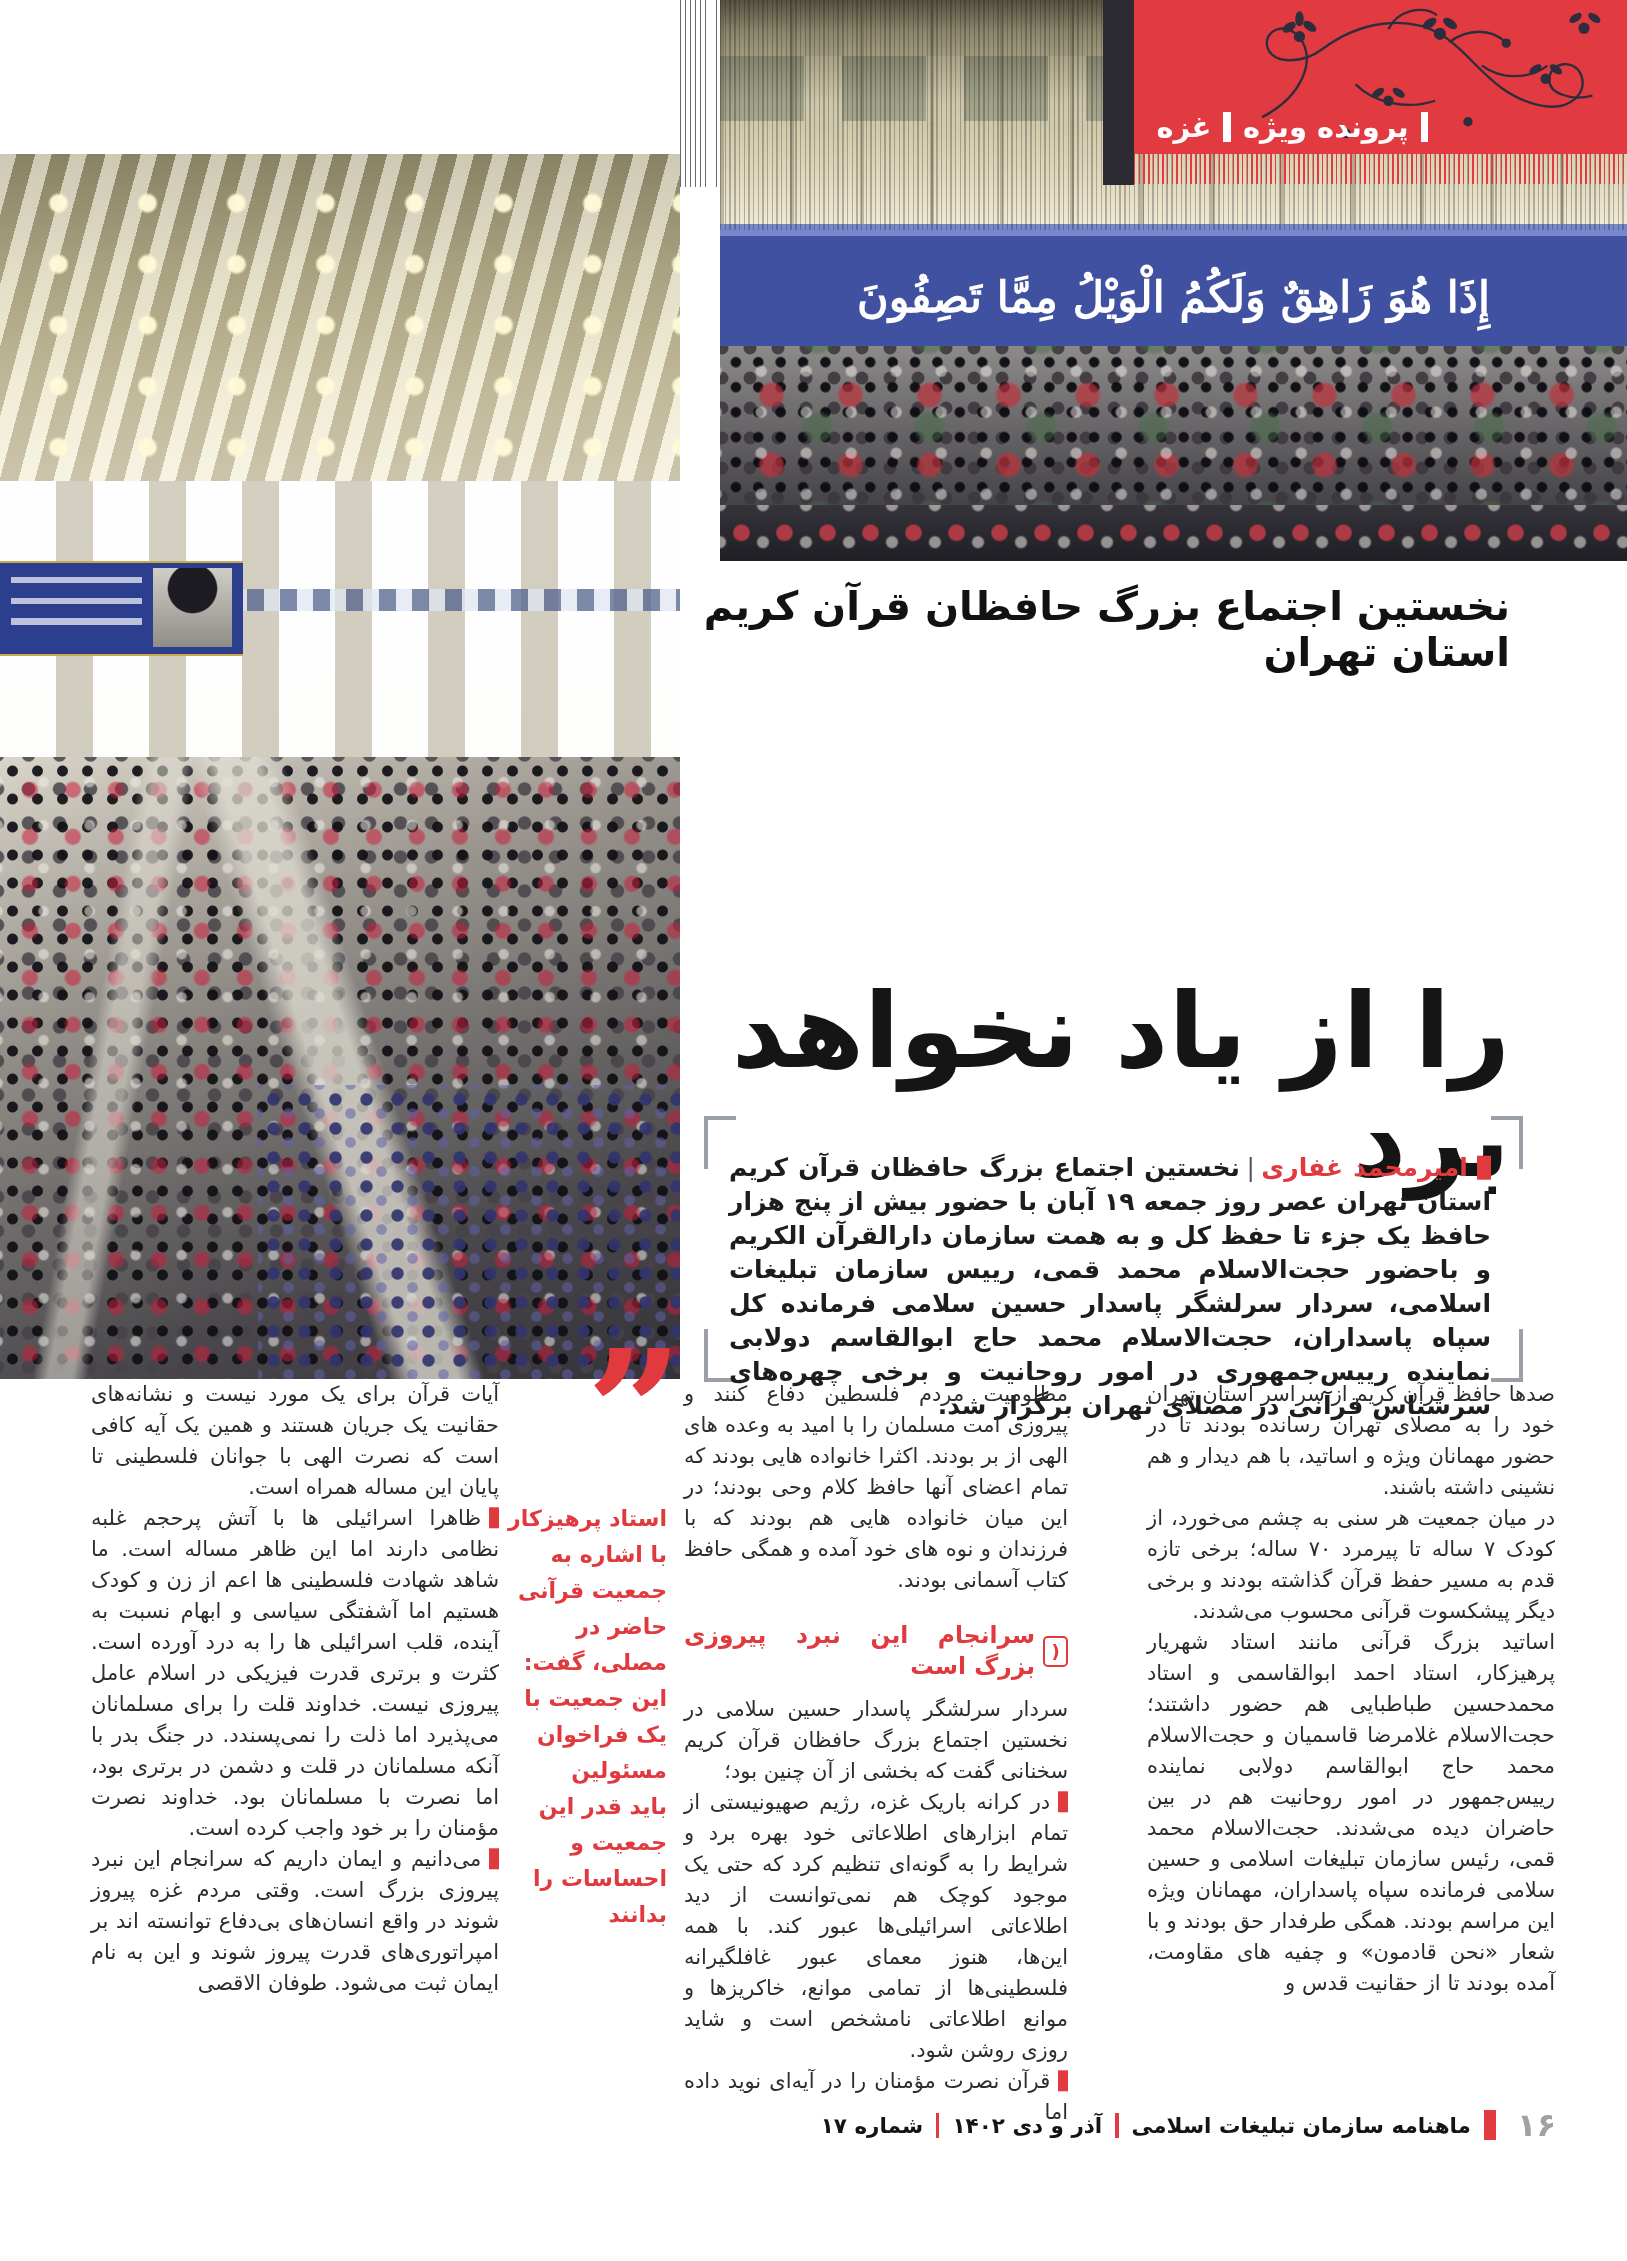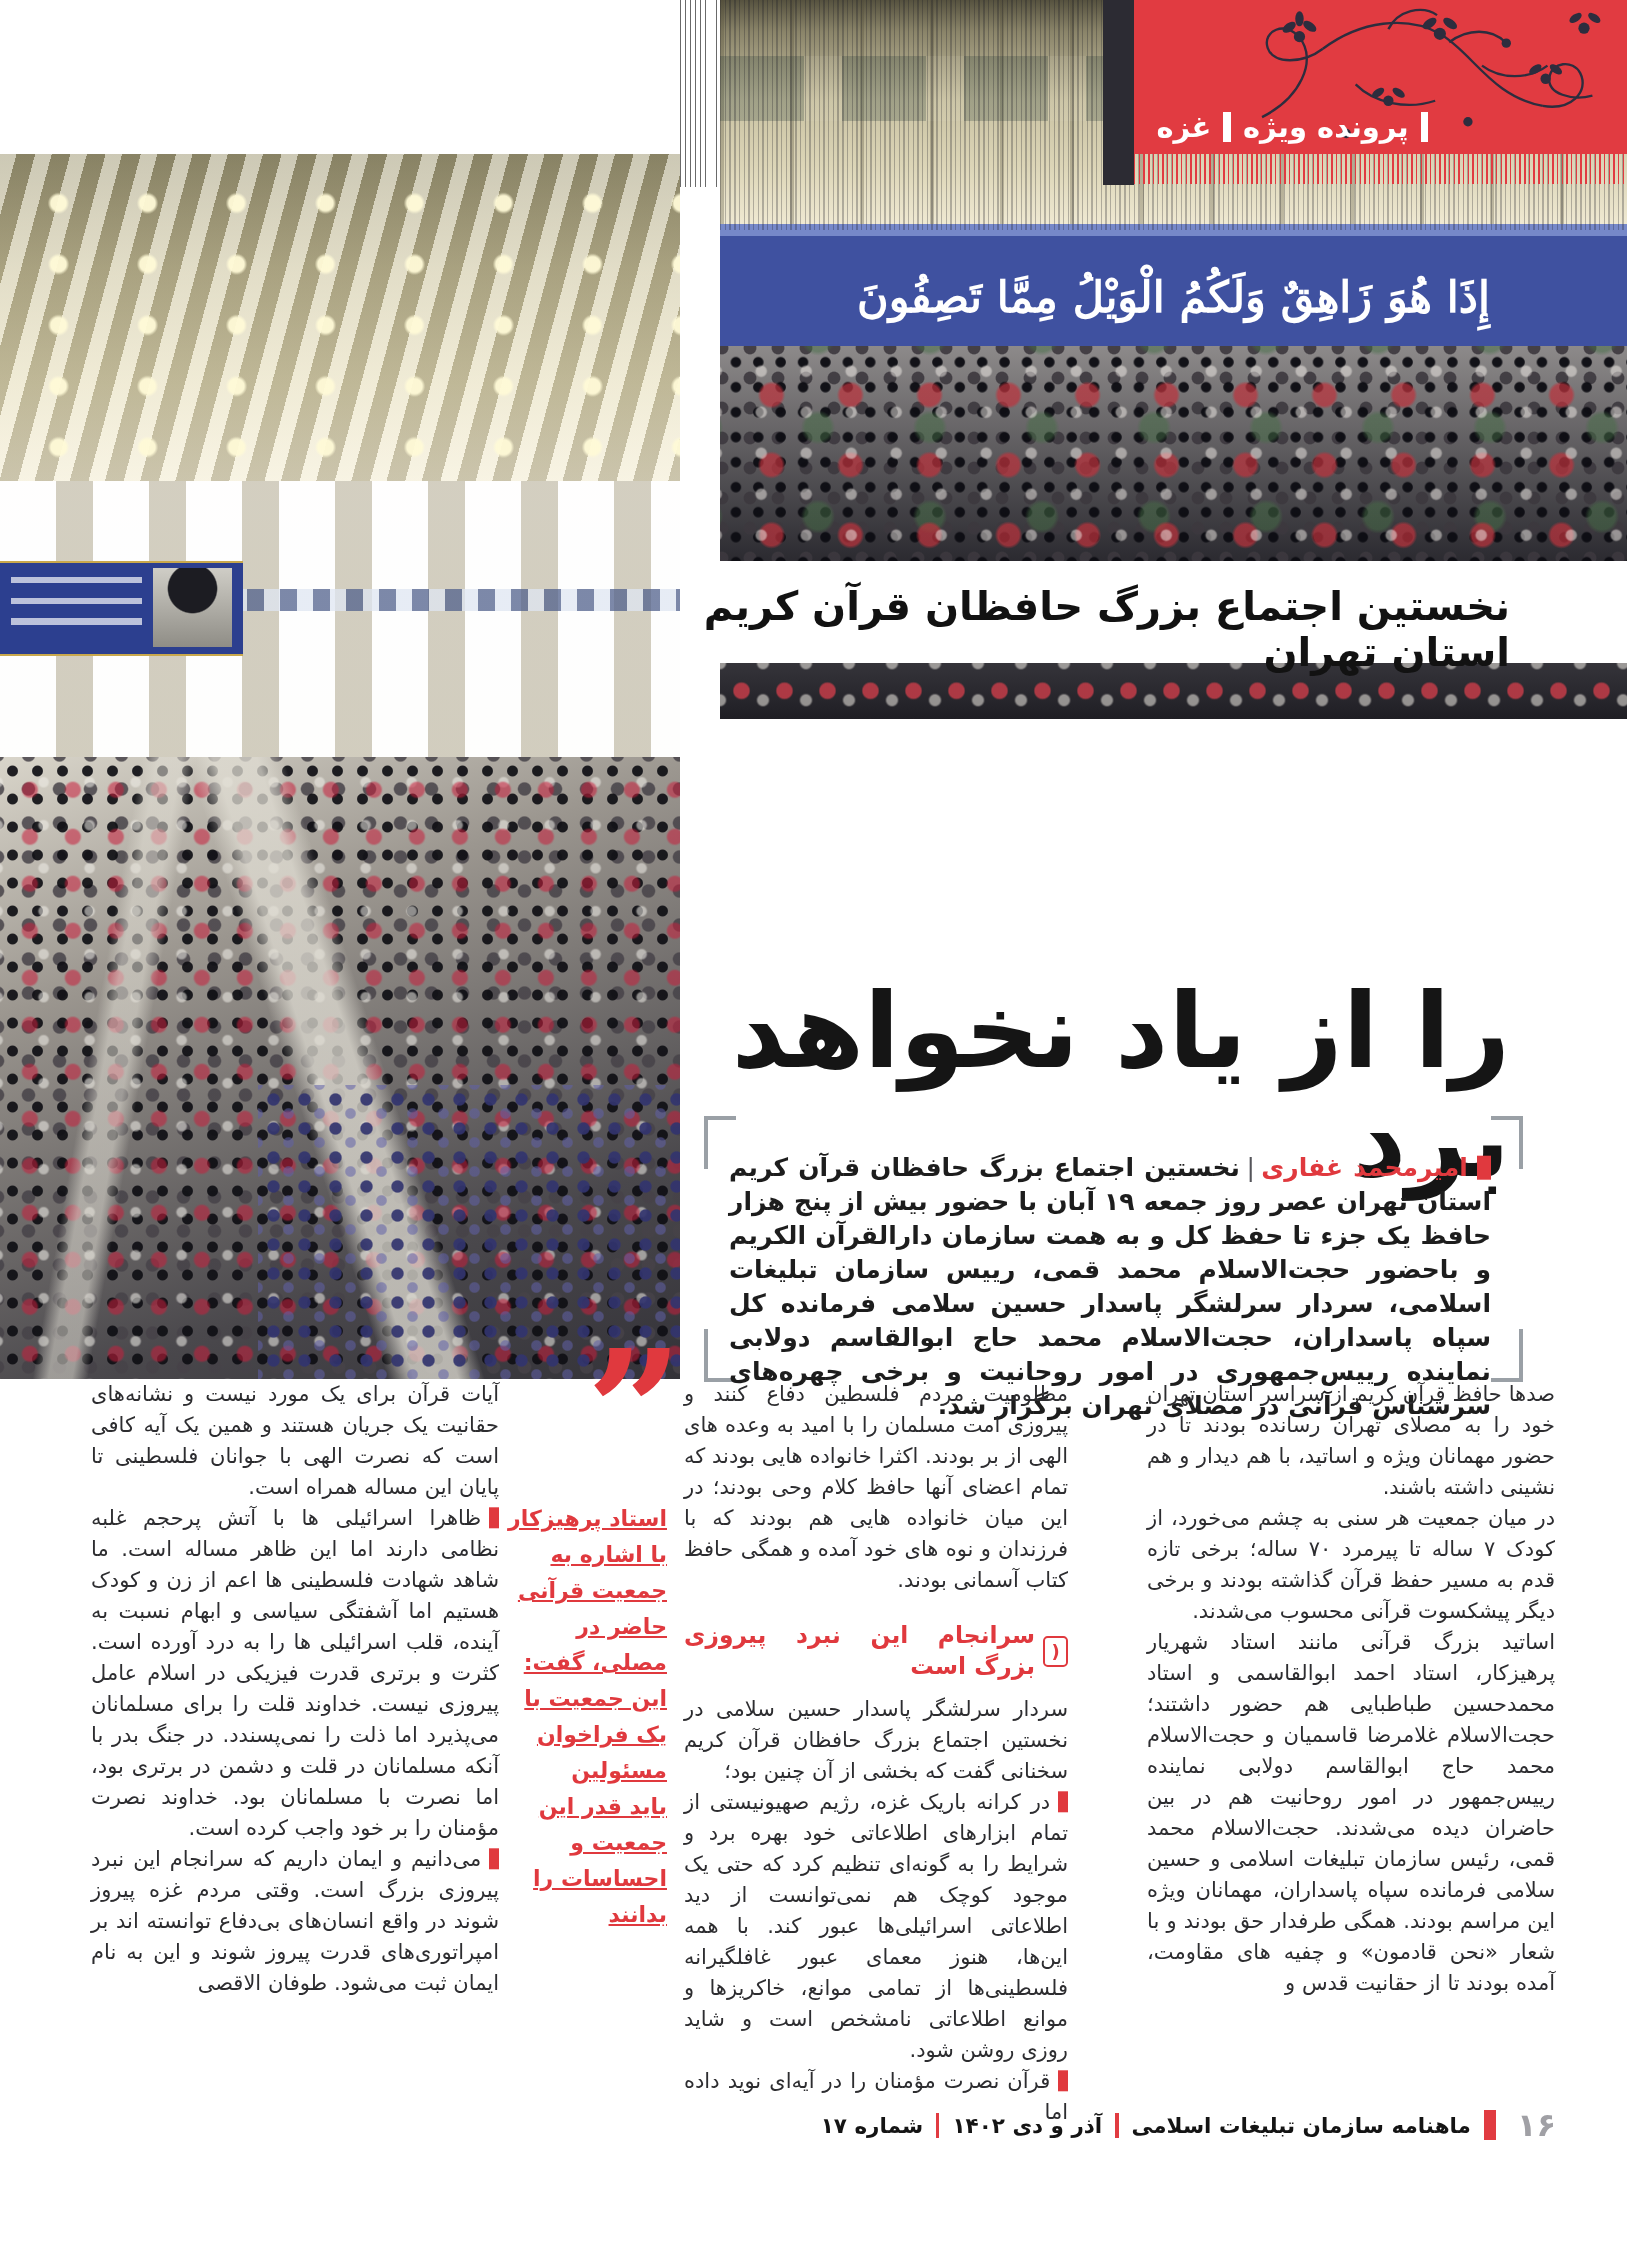--- a/index.html
+++ b/index.html
@@ -1,21 +1,21 @@
 <!DOCTYPE html>
 <html lang="fa" style="font-size:7.5px"><head>
 <meta charset="utf-8">
 <style>
   html,body{margin:0;padding:0;background:#ffffff;}
   .page{
     position:relative;width:1627px;height:2261px;overflow:hidden;background:#fff;
     font-family:"DejaVu Sans","Liberation Sans",sans-serif;
   }
   
-  .photo-right{position:absolute;left:720px;top:0;width:907px;height:719px;overflow:hidden;}
+  .photo-right{position:absolute;left:720px;top:0;width:907px;height:561px;overflow:hidden;}
   .pr-ceiling{position:absolute;left:0;top:0;width:100%;height:224px;
     background:
       repeating-linear-gradient(90deg, rgba(80,75,55,0.30) 0 3.7px, rgba(0,0,0,0) 3.7px 70px),
       linear-gradient(180deg,#56523f 0%,#8a8469 14%,#c9c2a2 45%,#ddd6b8 75%,#efe9d2 100%);}
   .pr-balcony{position:absolute;left:0;top:56px;width:100%;height:65px;
     background:repeating-linear-gradient(90deg, rgba(40,60,55,0.55) 0 84px, rgba(230,225,205,0.25) 84px 122px);
     opacity:.45;}
   .pr-banner{position:absolute;left:0;top:224px;width:100%;height:122px;background:#3f51a0;
     border-top:12px solid #7688c9;border-bottom:4.7px solid #2b3a7d;
     display:flex;align-items:center;justify-content:center;}
@@ -107,21 +107,21 @@
   .col-c{left:83px;width:408px;margin-left:8px;}
   .pmark{display:inline-block;width:10.3px;height:21.5px;background:#e0393e;margin-left:7.5px;transform:translateY(3.3px);}
   .subhead{margin:24px 0 12px 0;display:flex;align-items:center;gap:8.4px;
     color:#e0393e;font-size:23.4px;font-weight:800;}
   .sh-icon{display:inline-flex;align-items:center;justify-content:center;width:20.6px;height:27px;
     border:2.3px solid #e0393e;border-radius:4.7px;color:#e0393e;font-size:18px;font-weight:bold;flex:0 0 auto;}
   
   .pq-mark{position:absolute;left:503px;top:1342px;width:180px;text-align:right;color:#e0393e;
     font-family:"DejaVu Serif","Liberation Serif",serif;font-size:168px;line-height:140px;font-weight:bold;}
   .pq-text{position:absolute;left:503px;top:1501px;width:164px;padding-left:0;padding-right:16.4px;
-    direction:rtl;white-space:pre-line;color:#e0393e;font-size:22px;line-height:36px;font-weight:800;text-decoration:underline;}
+    direction:rtl;white-space:pre-line;color:#e0393e;font-size:22px;line-height:36px;font-weight:800;}
   
   .footer{position:absolute;top:2106px;right:71px;display:flex;direction:rtl;align-items:center;gap:13px;}
   .footer .pageno{color:#a0a0a5;font-size:32px;font-weight:800;margin-left:8px;}
   .fredblock{display:inline-block;width:12px;height:30px;background:#e13b41;}
   .fsep{display:inline-block;width:3.3px;height:25px;background:#e13b41;}
   .footer .fitem{color:#141414;font-size:21.5px;font-weight:bold;white-space:nowrap;}
 </style>
 </head>
 <body>
 

